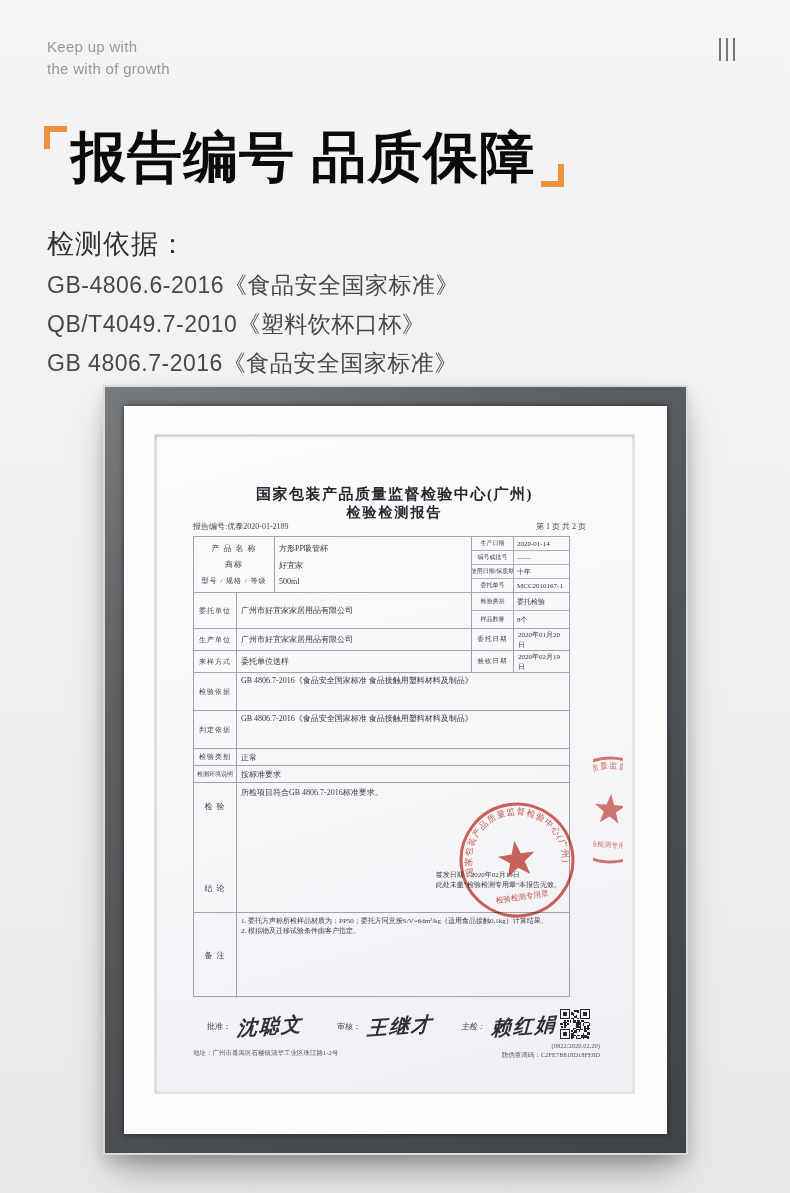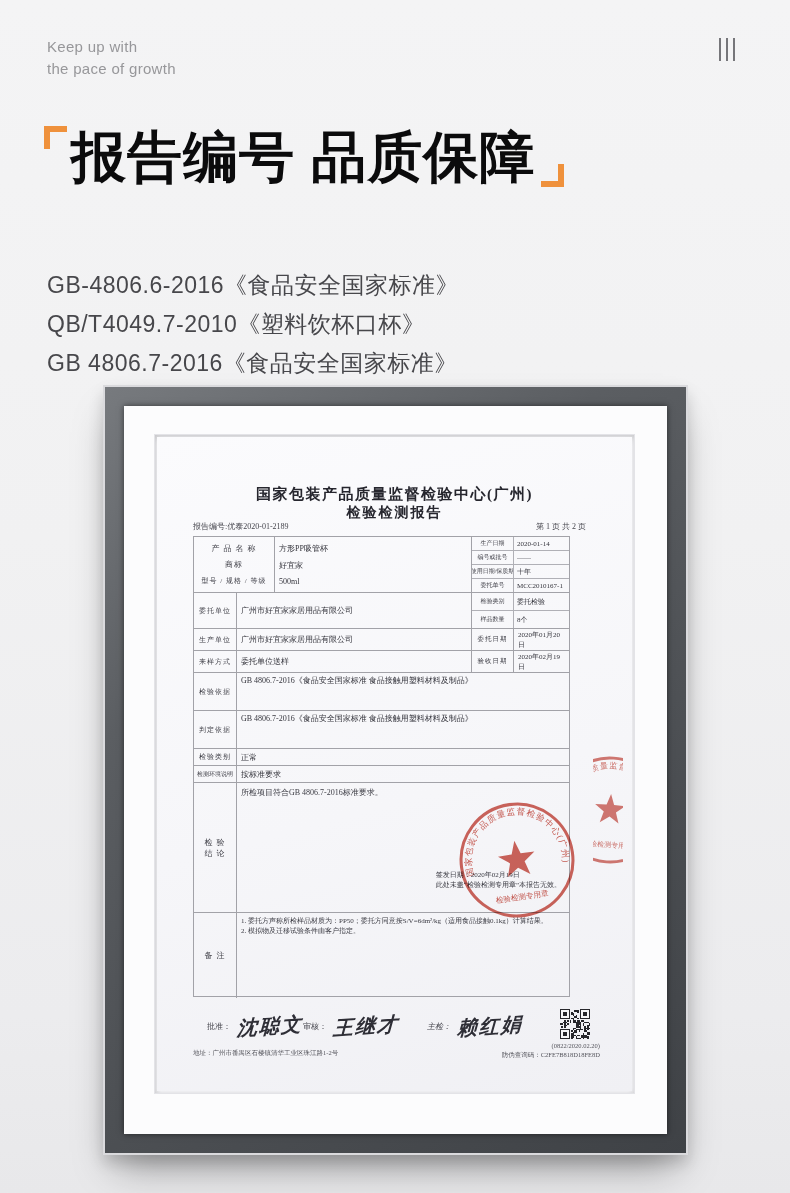--- a/index.html
+++ b/index.html
@@ -61,59 +61,60 @@
   .val { padding:2px 4px; color:#34343c; }
   .stack { flex-direction:column; align-items:stretch; padding:0; }
   .mini { display:flex; width:100%; border-bottom:1px solid #b0b0b6; flex:1; }
   .mini:last-child { border-bottom:none; }
   .mini .ml { flex:0 0 42px; border-right:1px solid #b0b0b6; display:flex; align-items:center; justify-content:center; font-size:6px; color:#3e3e46; overflow:hidden; white-space:nowrap; }
   .mini .mv { flex:1; display:flex; align-items:center; padding:0 3px; font-size:7px; color:#34343c; }
   .topalign { align-items:flex-start; }
   .conc-cell { position:relative; padding:4px; font-size:8px; }
   .issue { position:absolute; right:8px; bottom:22px; font-size:7px; line-height:10px; color:#3a3a42; text-align:left; }
   .remarks { font-size:7px; line-height:10px; padding:3px 4px; color:#3a3a42; }
-  .two-lab { flex-direction:column; justify-content:center; padding:18px 0; }
+  .two-lab { flex-direction:column; justify-content:space-between; padding:18px 0; }
   
   .stamp { position:absolute; mix-blend-mode:multiply; pointer-events:none; }
   .stamp-main { left:299px; top:362px; width:122px; height:122px; transform:rotate(-8deg); opacity:.92; }
   .seam-clip { position:absolute; left:436px; top:305px; width:30px; height:128px; overflow:hidden; mix-blend-mode:multiply; opacity:.85; }
   .seam-clip svg { position:absolute; left:-48px; top:3px; transform:rotate(4deg); }
   
   .sigrow { position:absolute; left:50px; top:576px; display:flex; align-items:center; }
   .siglab { font-size:8px; color:#45454d; margin-right:6px; }
   .signame { font-family:"DejaVu Serif", serif; font-style:italic; font-weight:700; font-size:20px; color:#2e2e36; transform:rotate(-4deg) skewX(-6deg); display:inline-block; letter-spacing:2px; }
-  .sig-gap1 { } .sig-gap2 { margin-left:28px;font-style:italic; }
+  .sig-gap1 { margin-left:34px; } .sig-gap2 { margin-left:28px;font-style:italic; }
   .qr { position:absolute; left:403px; top:572px; width:30px; height:30px; }
   .code-line { position:absolute; right:32px; top:605px; font-size:6.5px; color:#55555c; }
   .anti-fake { position:absolute; right:32px; top:614px; font-size:6.5px; color:#55555c; }
   .address { position:absolute; left:36px; top:612px; font-size:6.5px; color:#55555c; }
   .stamp text, .stamp textPath { font-family:"Liberation Serif", serif; }
 </style>
 </head>
 <body>
 
 <div class="canvas">
 
   <div class="tagline">
     <div>Keep up with</div>
-    <div>the pace of growth</div>
+    <div>the with of growth</div>
   </div>
 
   <div class="menu">
       <i></i>
       <i></i>
       <i></i>
     </div>
 
   <div class="heading">
     <span class="br open"></span>
     <span class="heading-text">报告编号 品质保障</span>
     <span class="br close"></span>
   </div>
 
+  <div class="basis-title">检测依据：</div>
   <div class="standards">
     <div>GB-4806.6-2016《食品安全国家标准》</div>
     <div>QB/T4049.7-2010《塑料饮杯口杯》</div>
     <div>GB 4806.7-2016《食品安全国家标准》</div>
   </div>
 
   <div class="frame">
     <div class="mat">
       <div class="opening">
         <div class="paper">

